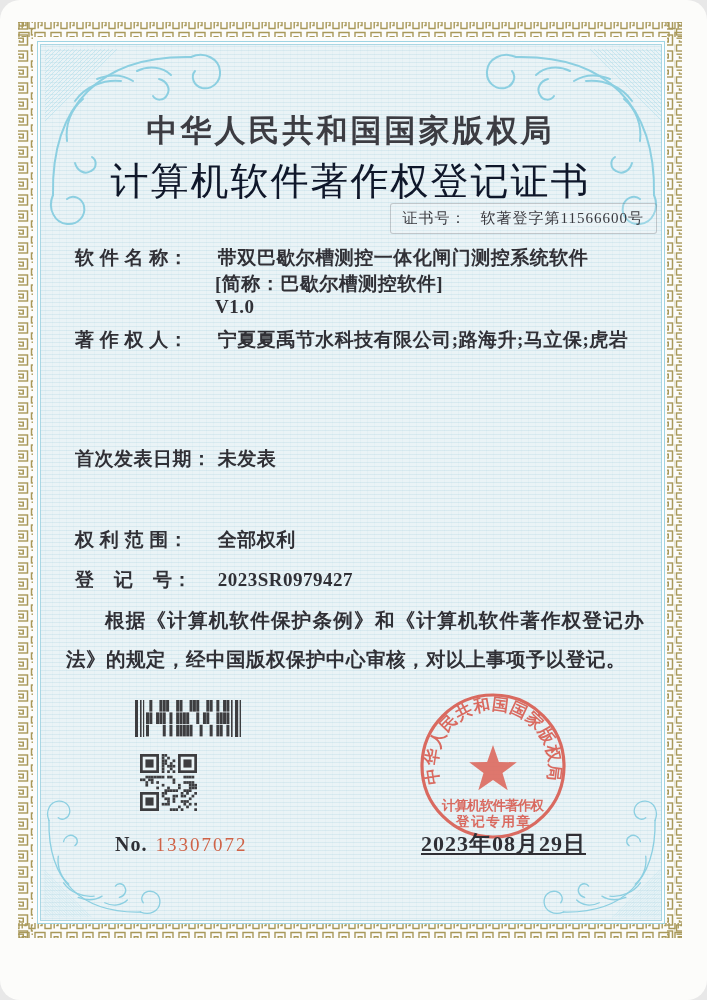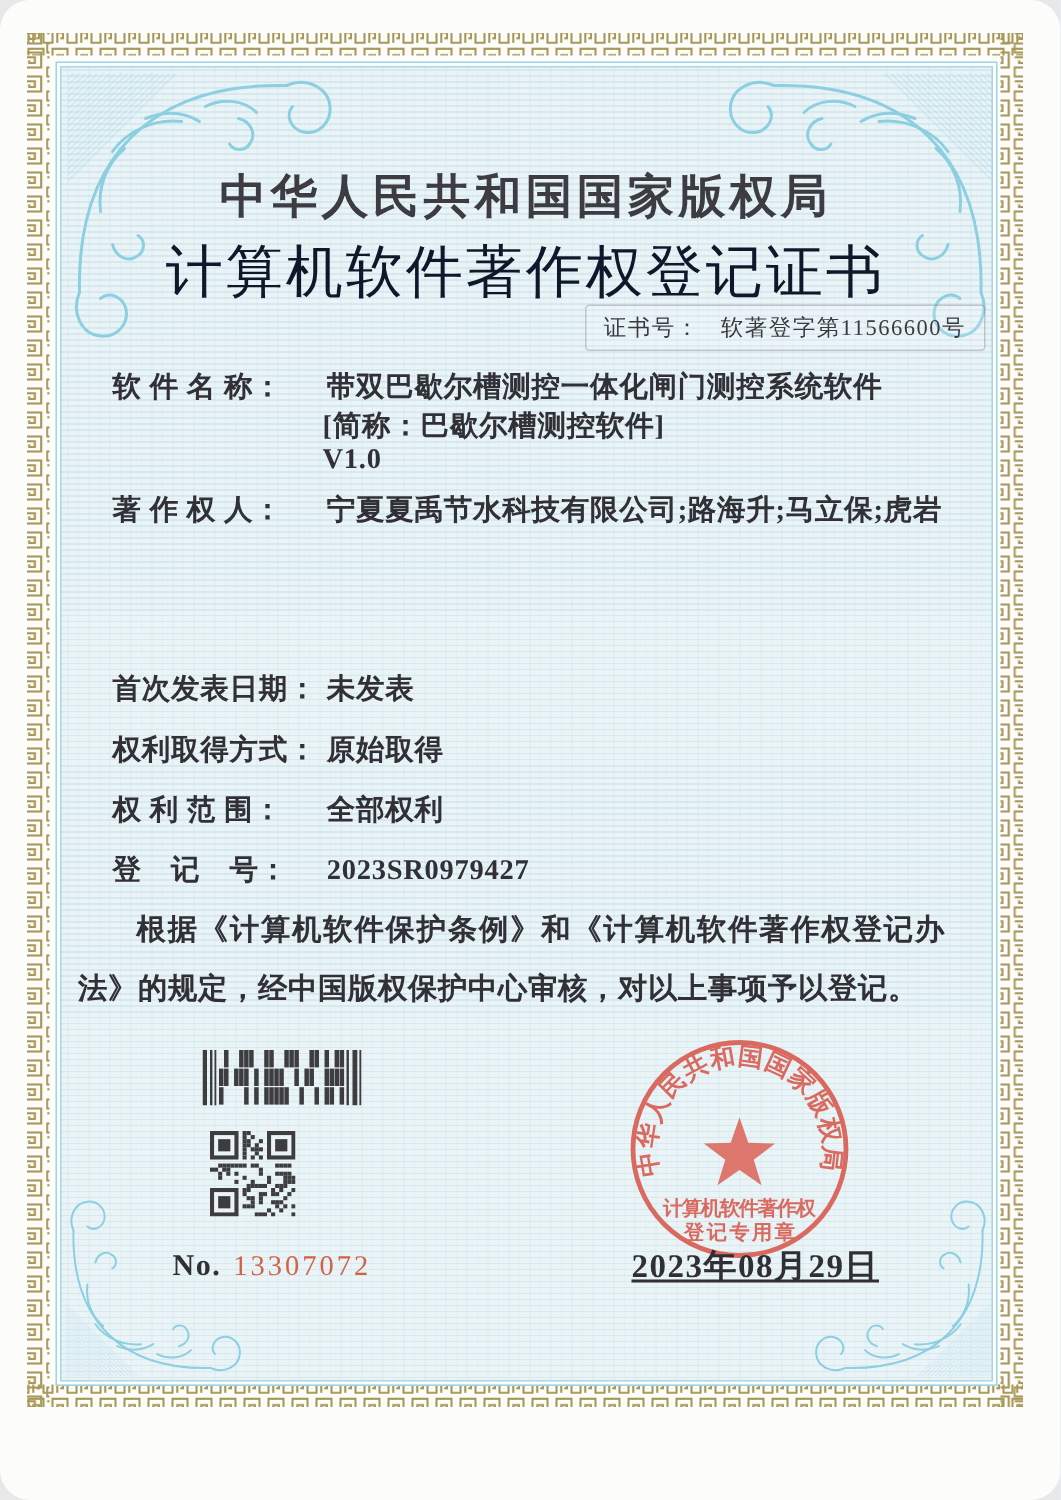--- a/index.html
+++ b/index.html
@@ -33,21 +33,21 @@
   .certno{position:absolute;right:50px;top:203px;
     font-size:15px;color:#3a3a40;letter-spacing:1px;
     border:1px solid rgba(80,80,85,.28);border-radius:3px;padding:5px 12px;background:rgba(255,255,255,.15);}
   .certno .gap{display:inline-block;width:14px;}
 
   .field{position:absolute;left:75px;font-size:19px;color:#303036;white-space:nowrap;}
   .field .flabel{display:inline-block;width:138px;font-weight:600;letter-spacing:.5px;}
   .field .fvalue{font-weight:600;letter-spacing:.5px;}
   .subline{position:absolute;left:215px;font-size:19px;color:#303036;font-weight:600;letter-spacing:.5px;white-space:nowrap;}
 
-  .statement{position:absolute;left:52px;top:601px;width:578px;margin:0;
+  .statement{position:absolute;left:66px;top:601px;width:578px;margin:0;
     font-size:19.5px;line-height:39px;color:#303036;font-weight:600;
     text-indent:2em;text-align:justify;letter-spacing:.5px;}
 
   .barcode{position:absolute;left:135px;top:700px;}
   .qr{position:absolute;left:140px;top:754px;}
 
   .seal{position:absolute;left:414px;top:687px;opacity:.88;}
   .seal text{font-family:"Liberation Serif","DejaVu Serif",serif;font-weight:700;}
 
   .reg-date{position:absolute;left:421px;top:829px;font-size:22px;font-weight:700;
@@ -126,24 +126,20 @@
     <span class="flabel">著 作 权 人：</span>
     <span class="fvalue">宁夏夏禹节水科技有限公司;路海升;马立保;虎岩</span>
   </div>
 
 
   <div class="field" style="top:446px">
     <span class="flabel">首次发表日期：</span>
     <span class="fvalue">未发表</span>
   </div>
 
-  <div class="field" style="top:487px">
-    <span class="flabel">权利取得方式：</span>
-    <span class="fvalue">原始取得</span>
-  </div>
 
   <div class="field" style="top:527px">
     <span class="flabel">权 利 范 围：</span>
     <span class="fvalue">全部权利</span>
   </div>
 
   <div class="field" style="top:567px">
     <span class="flabel">登　记　号：</span>
     <span class="fvalue">2023SR0979427</span>
   </div>

